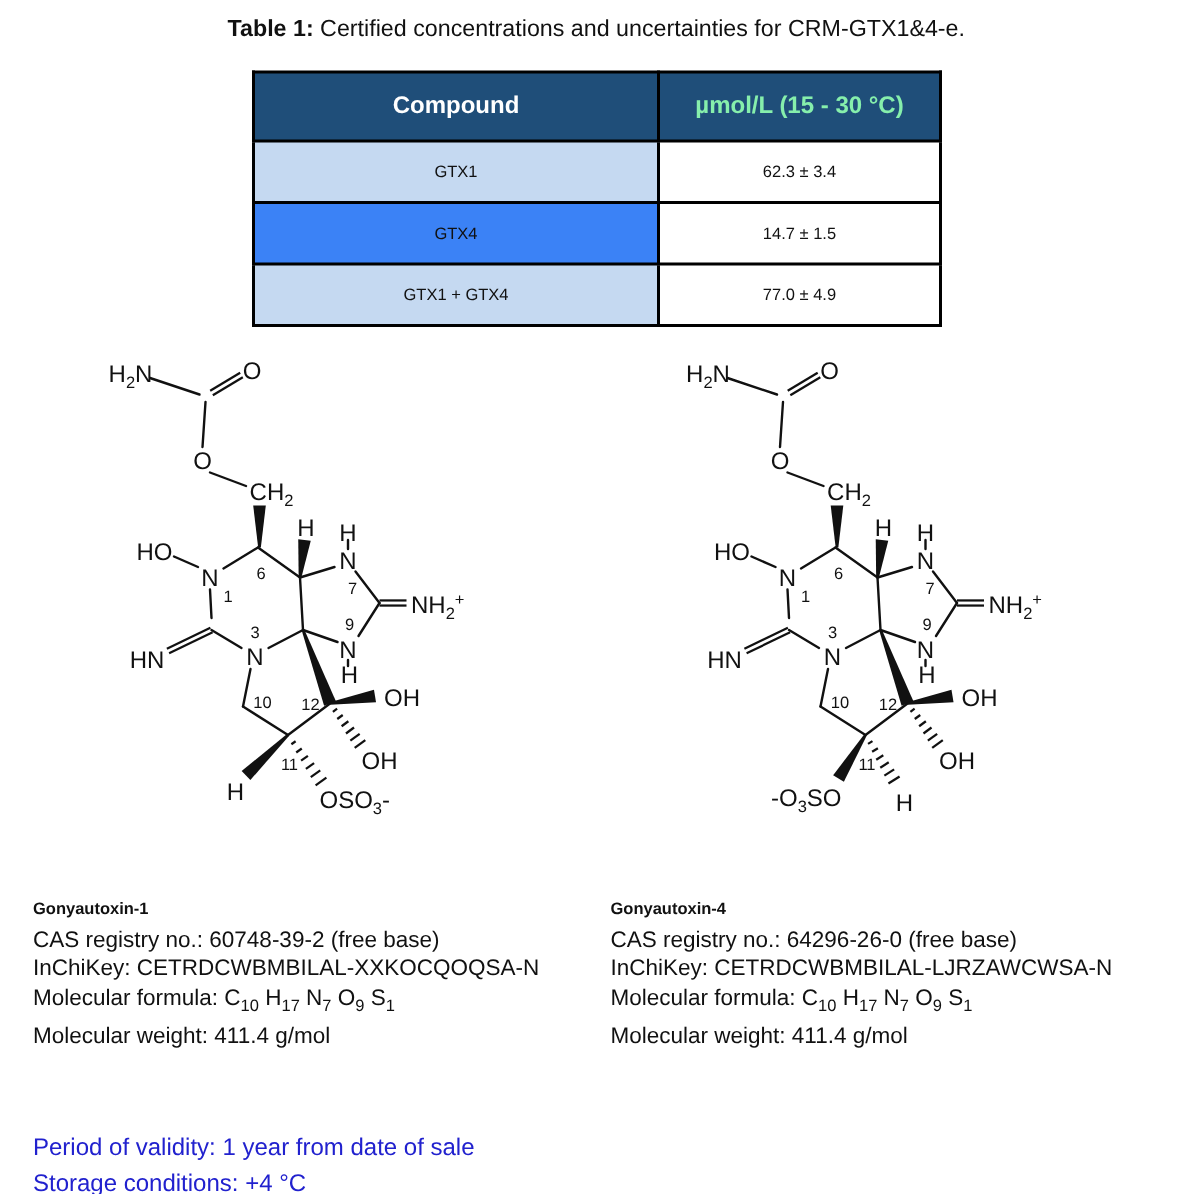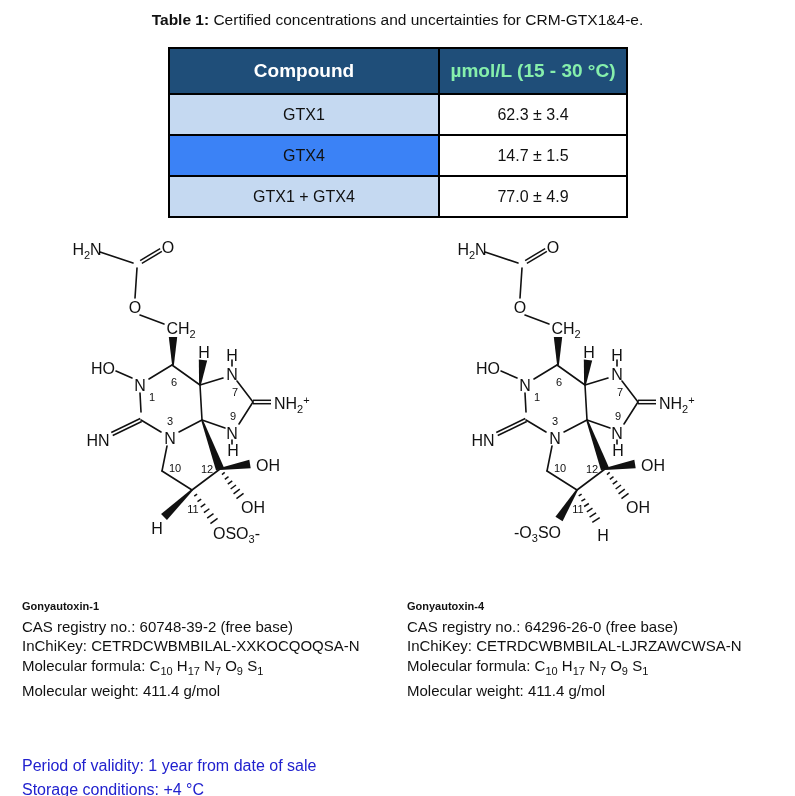--- a/index.html
+++ b/index.html
@@ -16,23 +16,23 @@
 
   table.crm {
     position:absolute; left:168px; top:47px;
     border-collapse:collapse; table-layout:fixed;
   }
   table.crm th, table.crm td {
     border:2px solid #000000; text-align:center; vertical-align:middle;
     padding:0;
   }
   table.crm th {
-    height:44px; font-size:19px; font-weight:bold;
-  }
-  table.crm td { height:39px; font-size:16px; }
+    height:44px; font-size:16px; font-weight:bold;
+  }
+  table.crm td { height:39px; font-size:11px; }
   .col-compound { width:268px; }
   .col-value    { width:186px; }
 
   .mol { position:absolute; top:235px; width:300px; height:315px; }
   #mol-gtx1 { left:60px; }
   #mol-gtx4 { left:445px; }
   .mol svg { display:block; }
 
   .cinfo {
     position:absolute; top:597px; width:385px;

